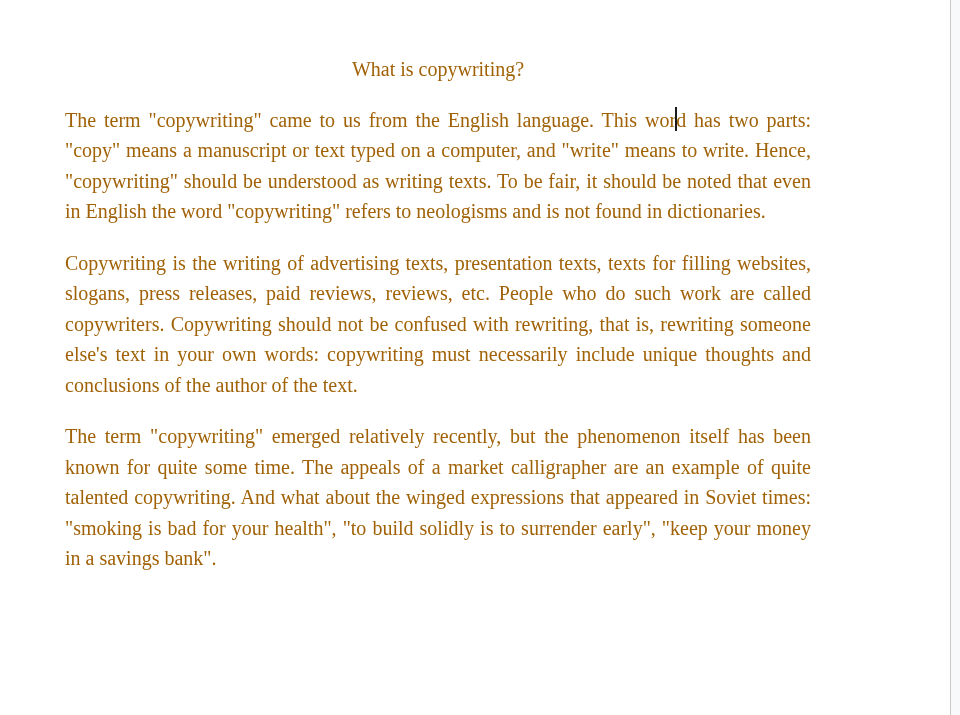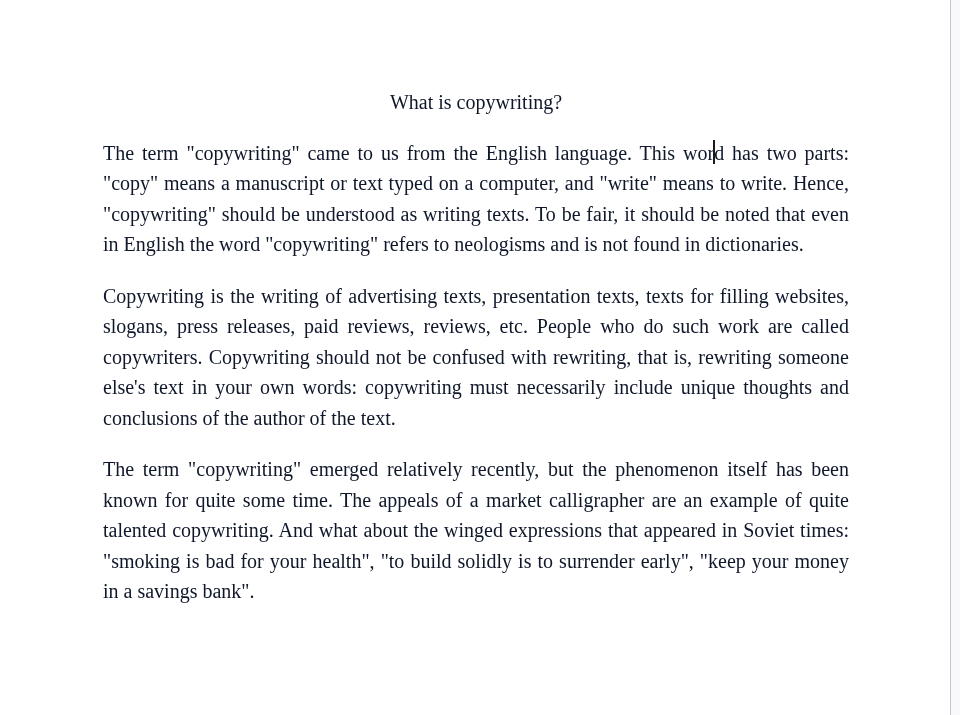--- a/index.html
+++ b/index.html
@@ -19,24 +19,24 @@
   }
   .edge-strip {
     position: absolute;
     right: 0; top: 0;
     width: 10px;
     height: 715px;
     background: #f8f9fa;
     border-left: 1px solid #c8c8c8;
   }
   .content {
-    margin-left: 103px;
+    margin-left: 65px;
     width: 746px;
-    padding-top: 87px;
-    color: #0f172a;
+    padding-top: 54px;
+    color: #a16207;
     font-size: 20px;
     line-height: 30.5px;
   }
   .doc-title {
     font-size: 20px;
     font-weight: normal;
     text-align: center;
     margin: 0 0 20px 0;
     line-height: 30.5px;
   }

